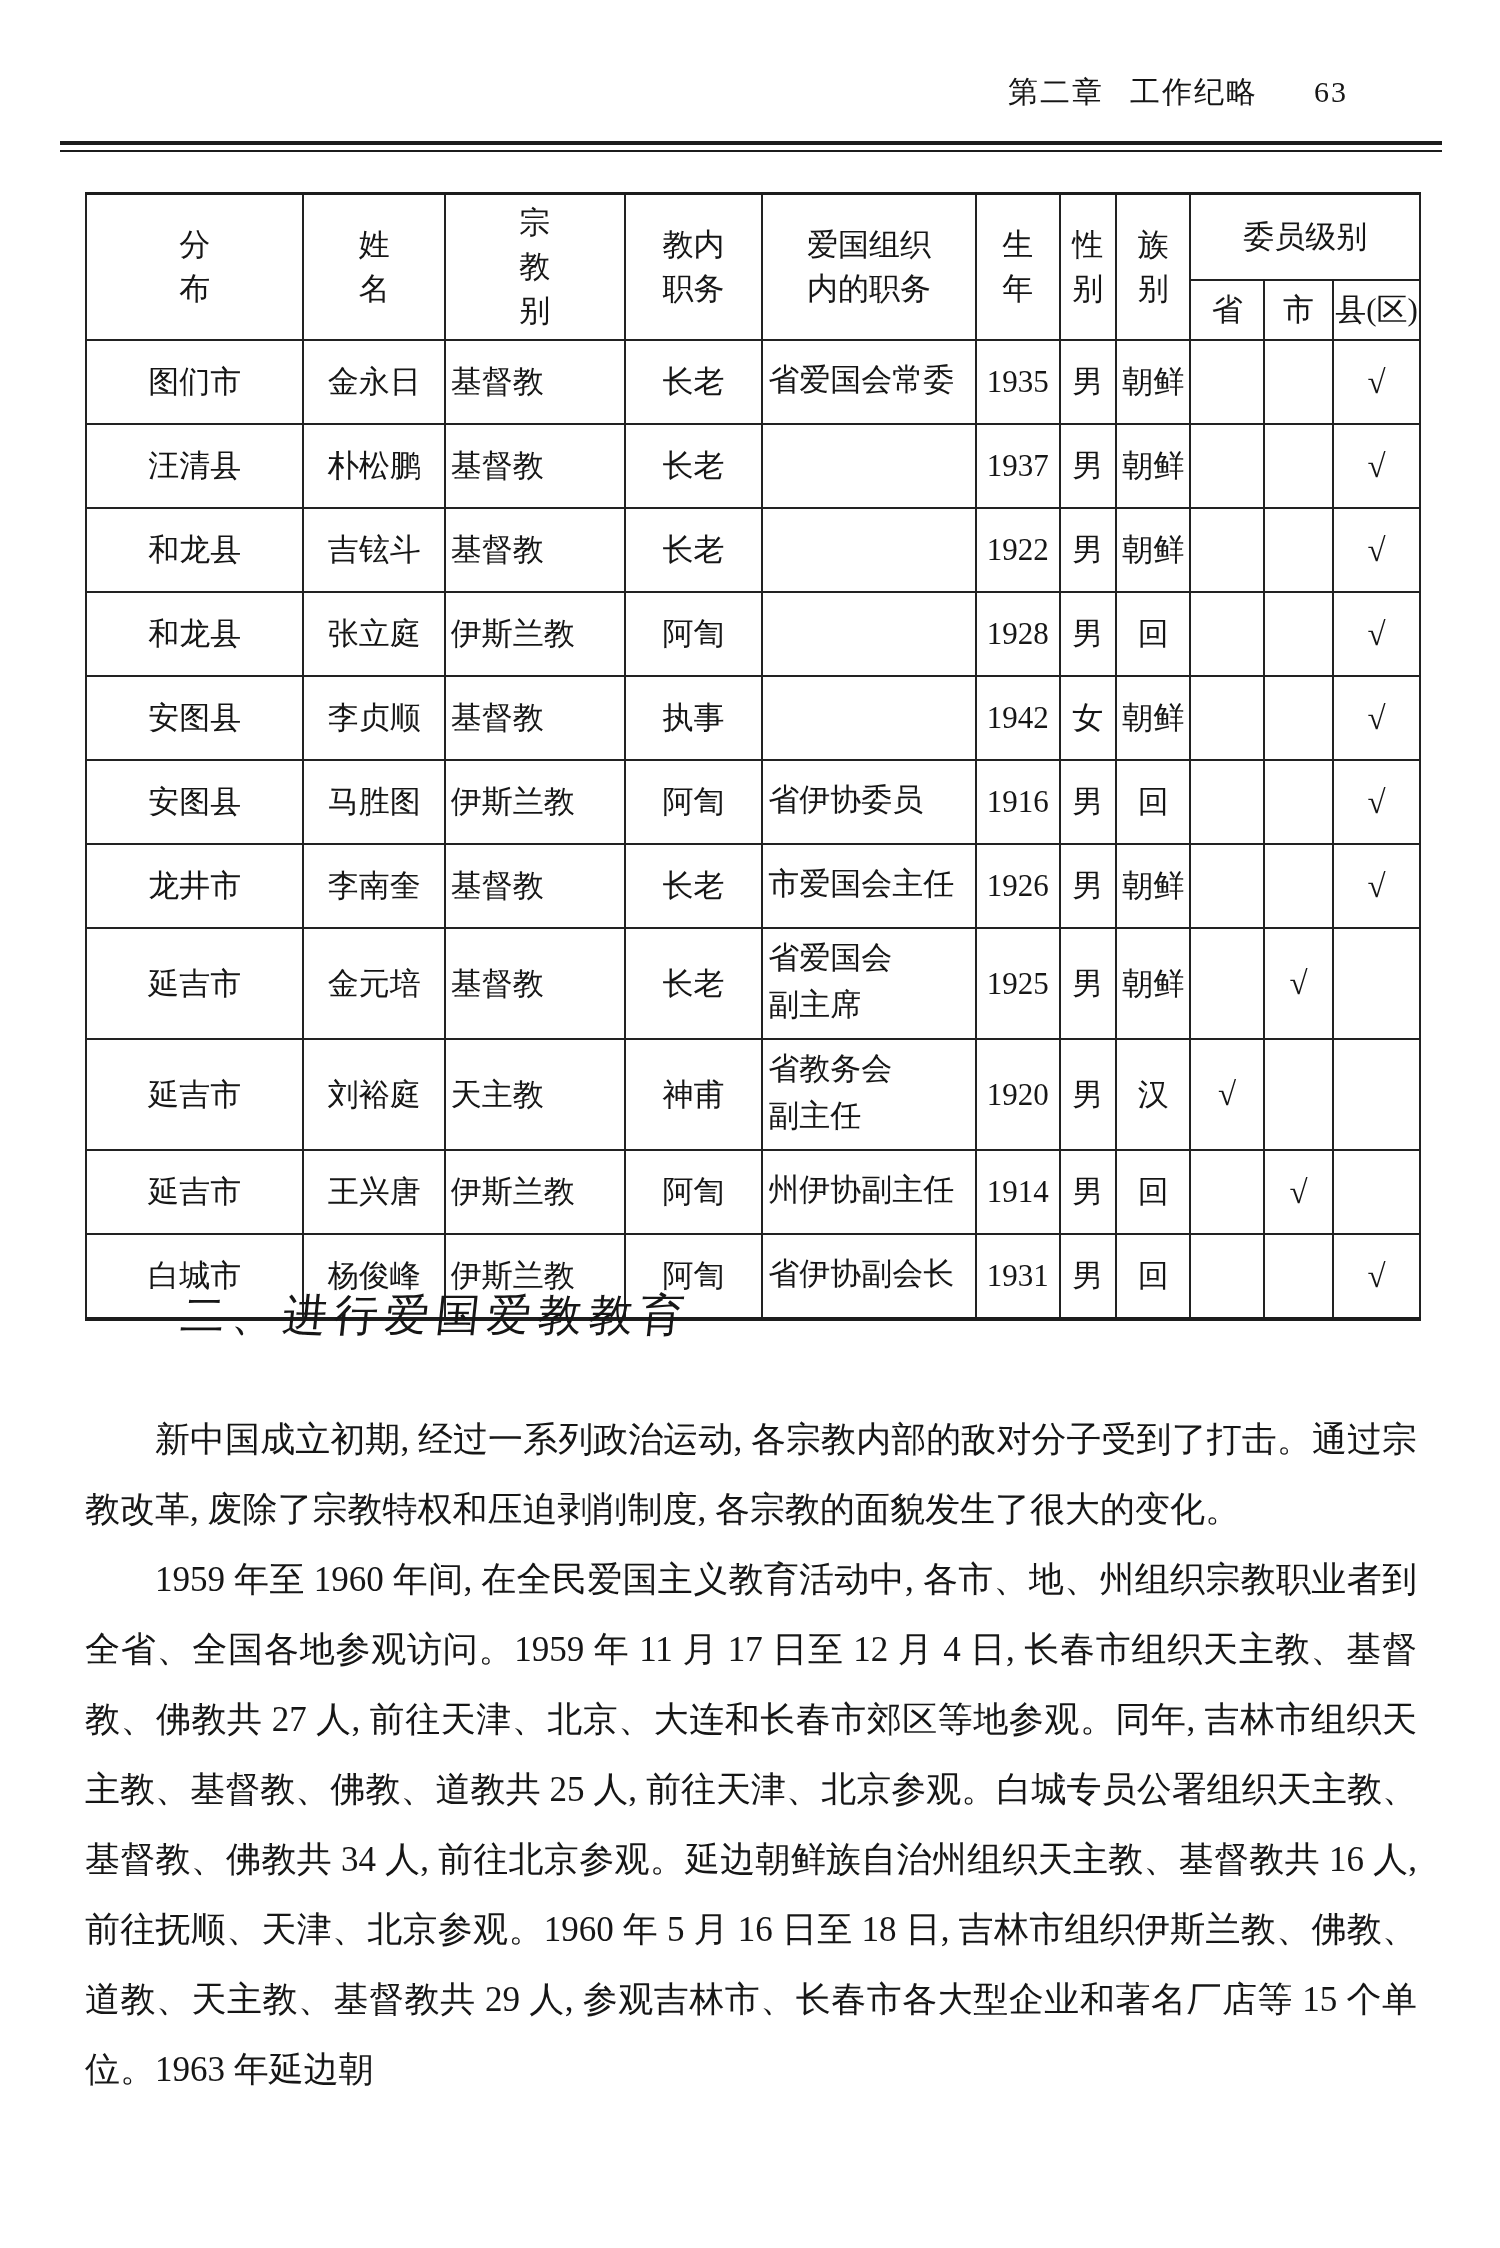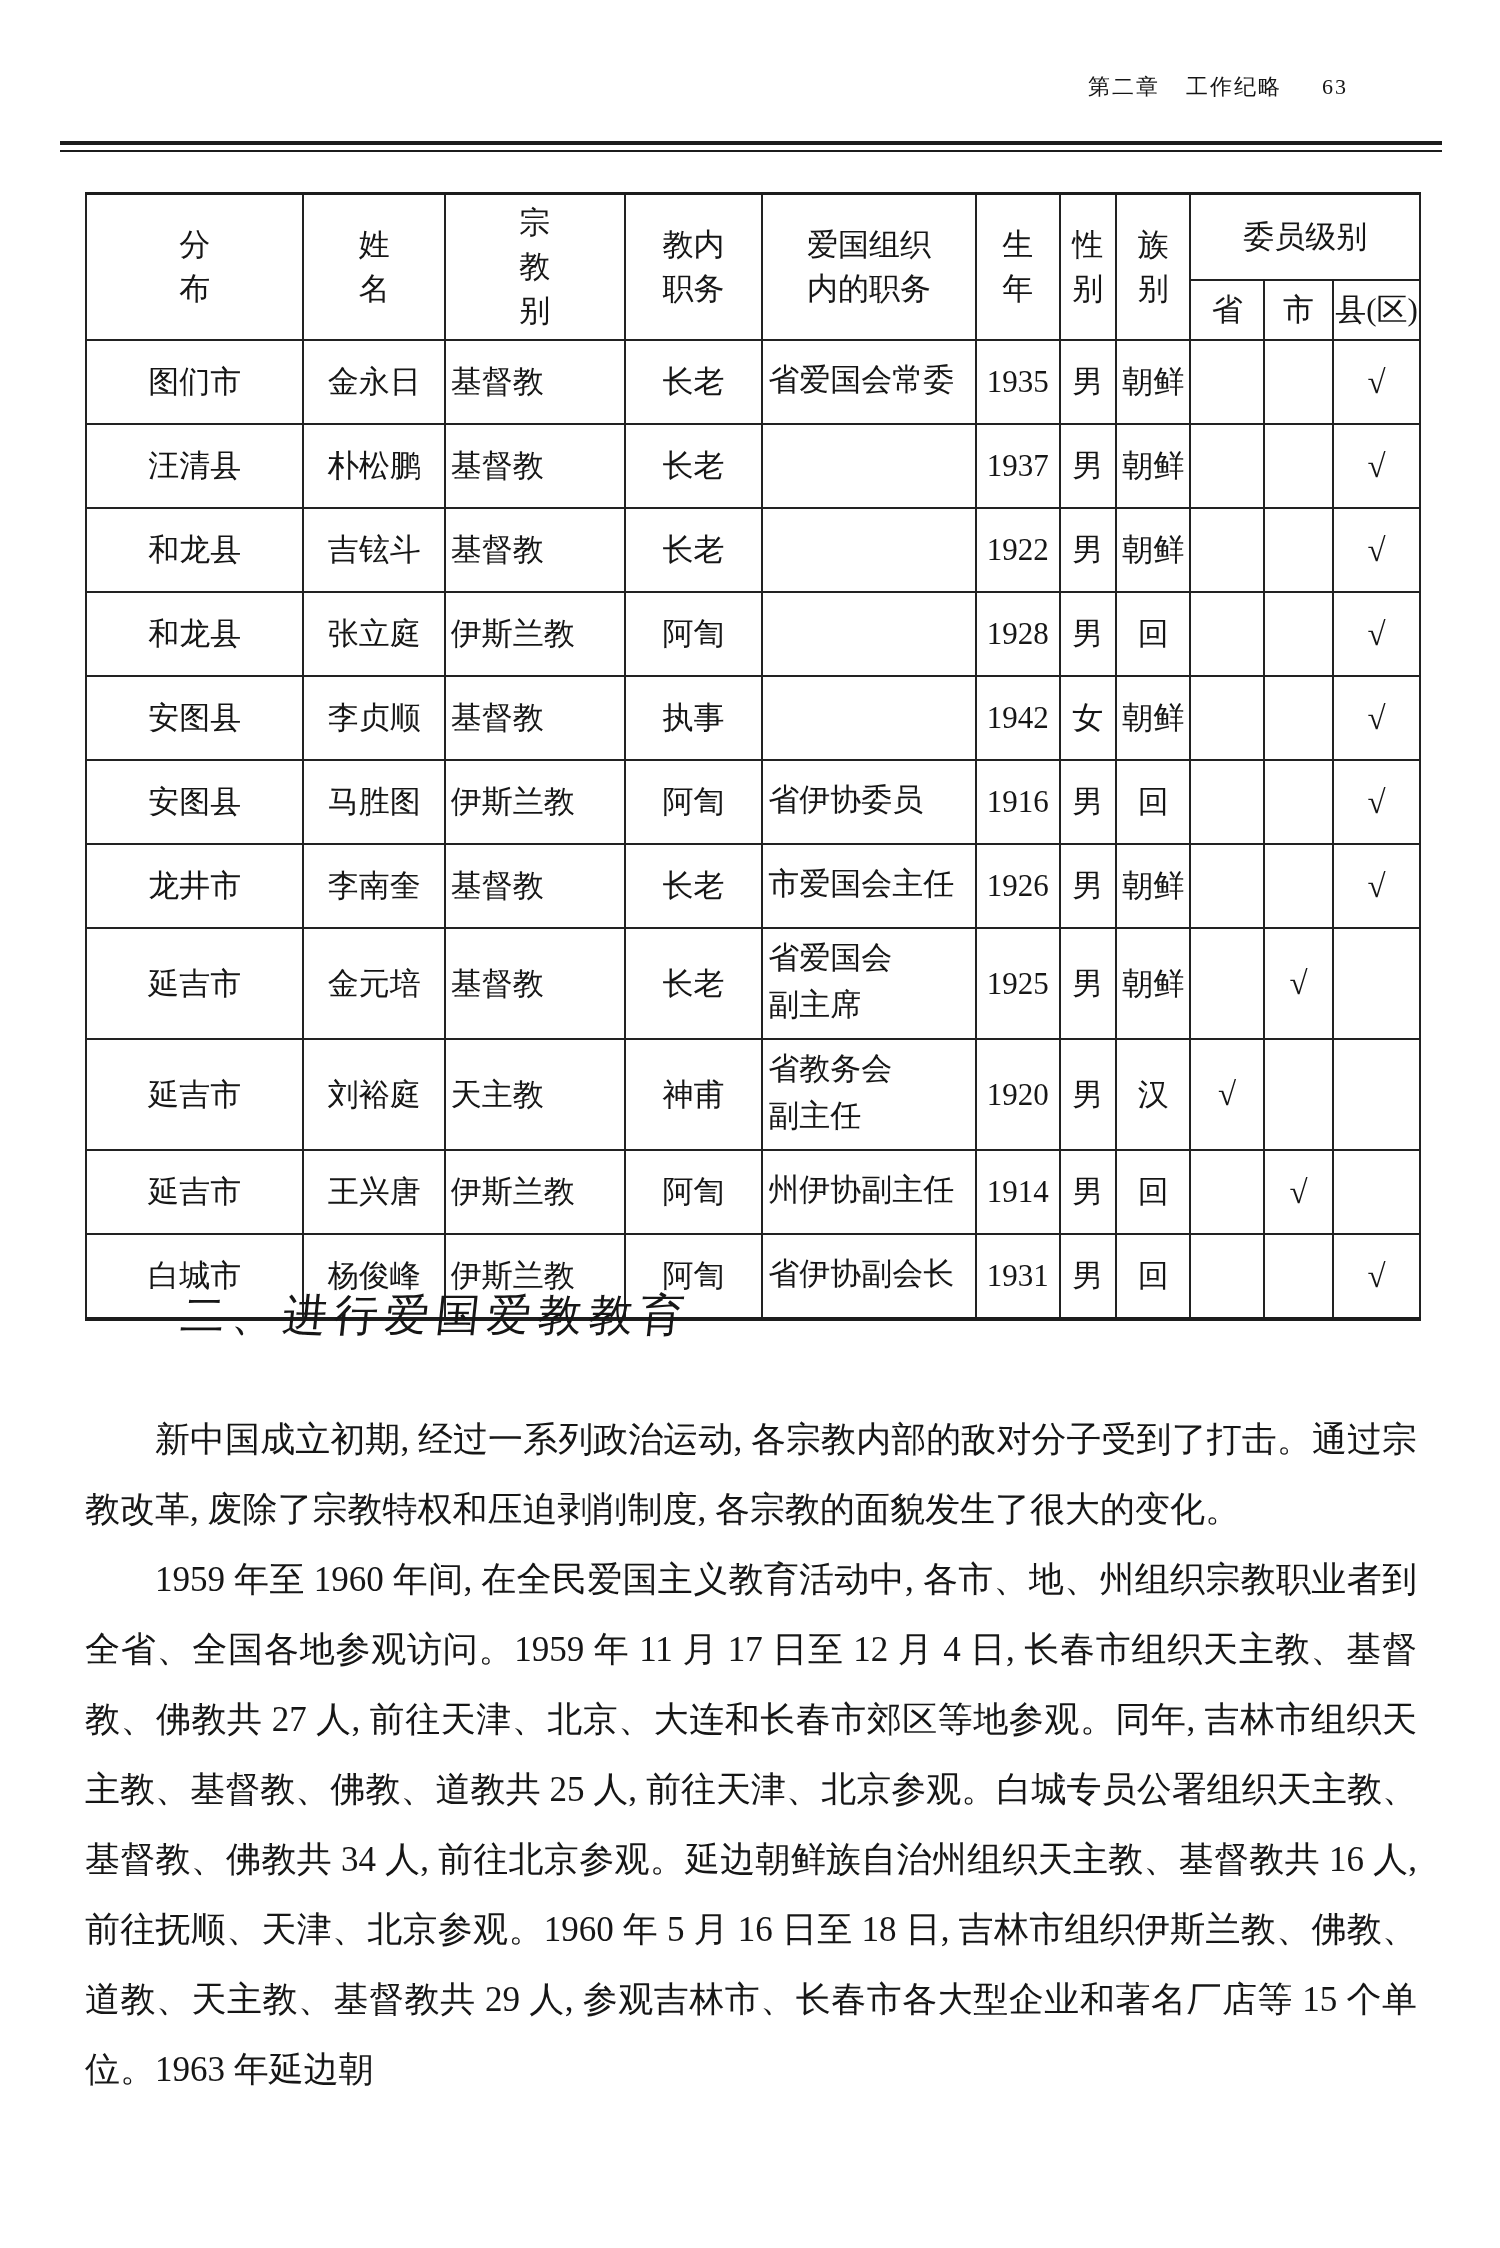--- a/index.html
+++ b/index.html
@@ -8,24 +8,24 @@
     width:1500px;height:2248px;
     background:#ffffff;
     font-family:"Liberation Serif","DejaVu Serif",serif;
     color:#161616;
     overflow:hidden;
   }
   
   .running-head{
     position:absolute;top:72px;right:152px;
     display:flex;align-items:baseline;gap:0;
-    font-size:22px;letter-spacing:2px;white-space:nowrap;
+    font-size:30px;letter-spacing:2px;white-space:nowrap;
   }
   .running-head .chapter{margin-right:26px;}
-  .running-head .section{margin-right:40px;}
+  .running-head .section{margin-right:56px;}
   .double-rule{position:absolute;left:60px;right:58px;top:141px;}
   .double-rule .r1{height:4px;background:#1c1c1c;}
   .double-rule .r2{height:2px;background:#1c1c1c;margin-top:5px;}
 
   
   table.roster{
     position:absolute;left:85px;top:192px;width:1336px;
     border-collapse:collapse;table-layout:fixed;
     font-size:31px;
     border-top:3px solid #1d1d1d;

